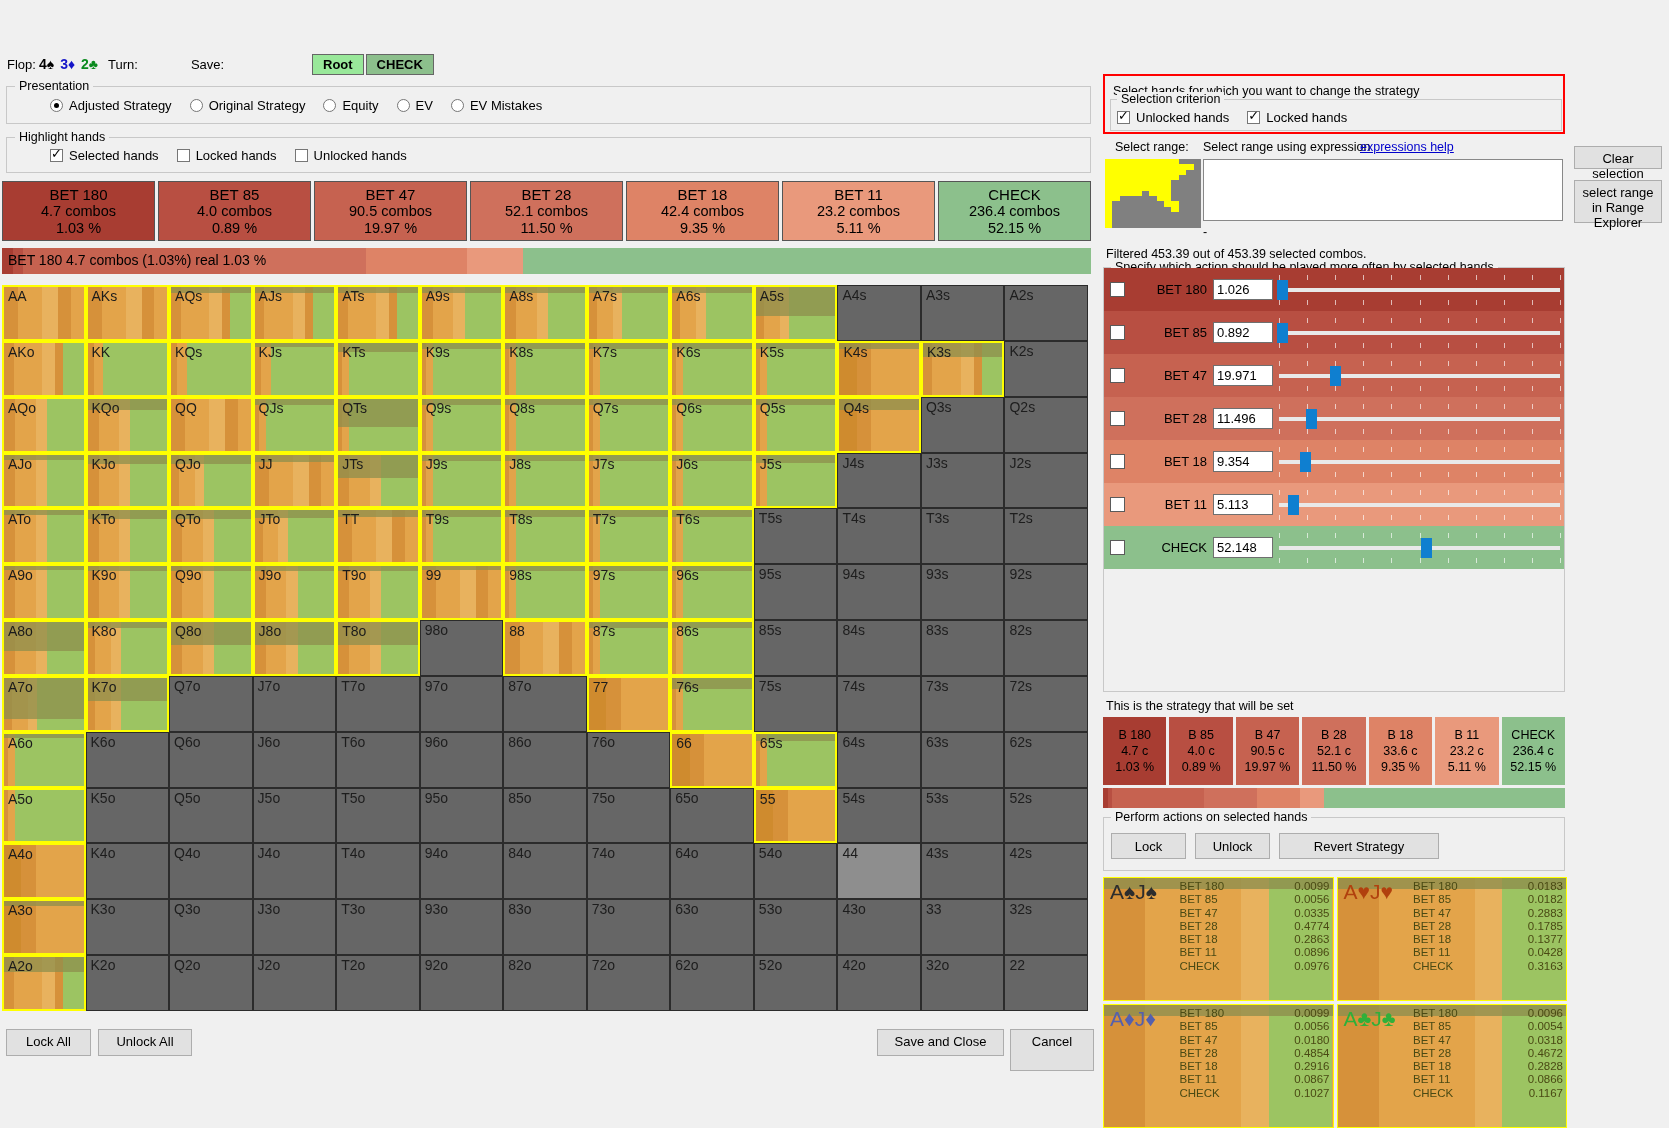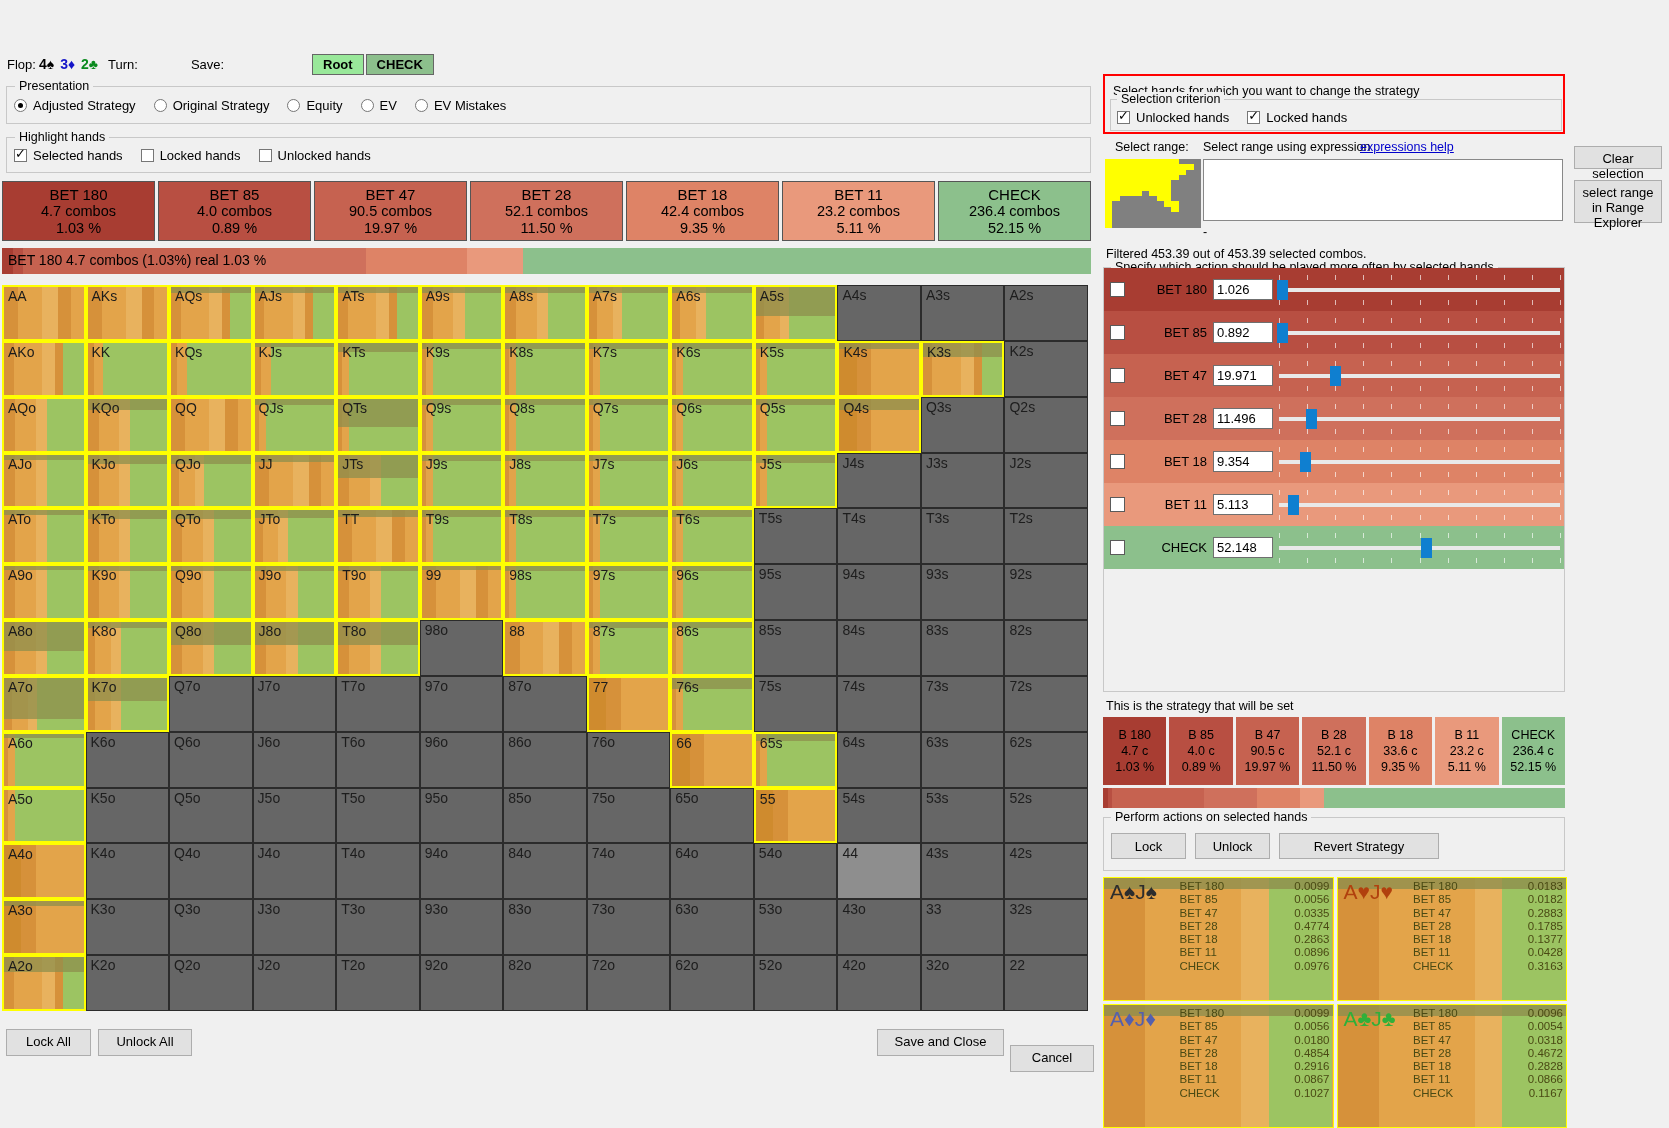--- a/index.html
+++ b/index.html
@@ -53,21 +53,21 @@
   .cl { color: #0a8a1e; }
   .node-btns { position: absolute; left: 312px; top: 1px; display: flex; gap: 2px; }
   .node-btn {
     background: #99e89a; border: 1px solid #666; padding: 2px 10px;
     font-size: 13px; font-weight: bold; color: #000;
   }
   .node-btn.active { background: #8cbf8c; }
 
   
   .groupbox {
-    position: absolute; border: 1px solid #c8c8c8;
+    position: absolute; border: 1px solid #c8c8c8; padding-left: 36px;
   }
   .group-title {
     position: absolute; top: -8px; left: 8px; background: #f0f0f0;
     padding: 0 4px; font-size: 12.5px; color: #000;
   }
   #presentation-group { left: 6px; top: 86px; width: 1085px; height: 38px; }
   #highlight-group { left: 6px; top: 137px; width: 1085px; height: 36px; }
   .radio-row { display: flex; align-items: center; height: 100%; padding-left: 7px; gap: 0; }
   .radio-opt { display: flex; align-items: center; margin-right: 18px; font-size: 13px; }
   .radio-mark {
@@ -134,21 +134,21 @@
   .cell.gray .lbl { color: #1d1d1d; }
 
   
   .btn {
     background: #e1e1e1; border: 1px solid #adadad; font-size: 13px; color: #000;
     padding: 4px 10px; text-align: center;
   }
   #lock-all { position: absolute; left: 6px; top: 1029px; width: 85px; height: 27px; }
   #unlock-all { position: absolute; left: 98px; top: 1029px; width: 94px; height: 27px; }
   #save-close { position: absolute; left: 877px; top: 1029px; width: 127px; height: 27px; }
-  #cancel { position: absolute; left: 1010px; top: 1029px; width: 84px; height: 27px; margin-top: 16px; }
+  #cancel { position: absolute; left: 1010px; top: 1029px; width: 84px; height: 42px; }
 
   
   #right-panel {
     position: absolute; left: 1098px; top: 70px; width: 571px; height: 1058px;
     background: #f0f0f0;
   }
   #sel-hands-group {
     position: absolute; left: 5px; top: 4px; width: 462px; height: 60px;
     border: 2px solid #ff0000; background: #f0f0f0;
   }

